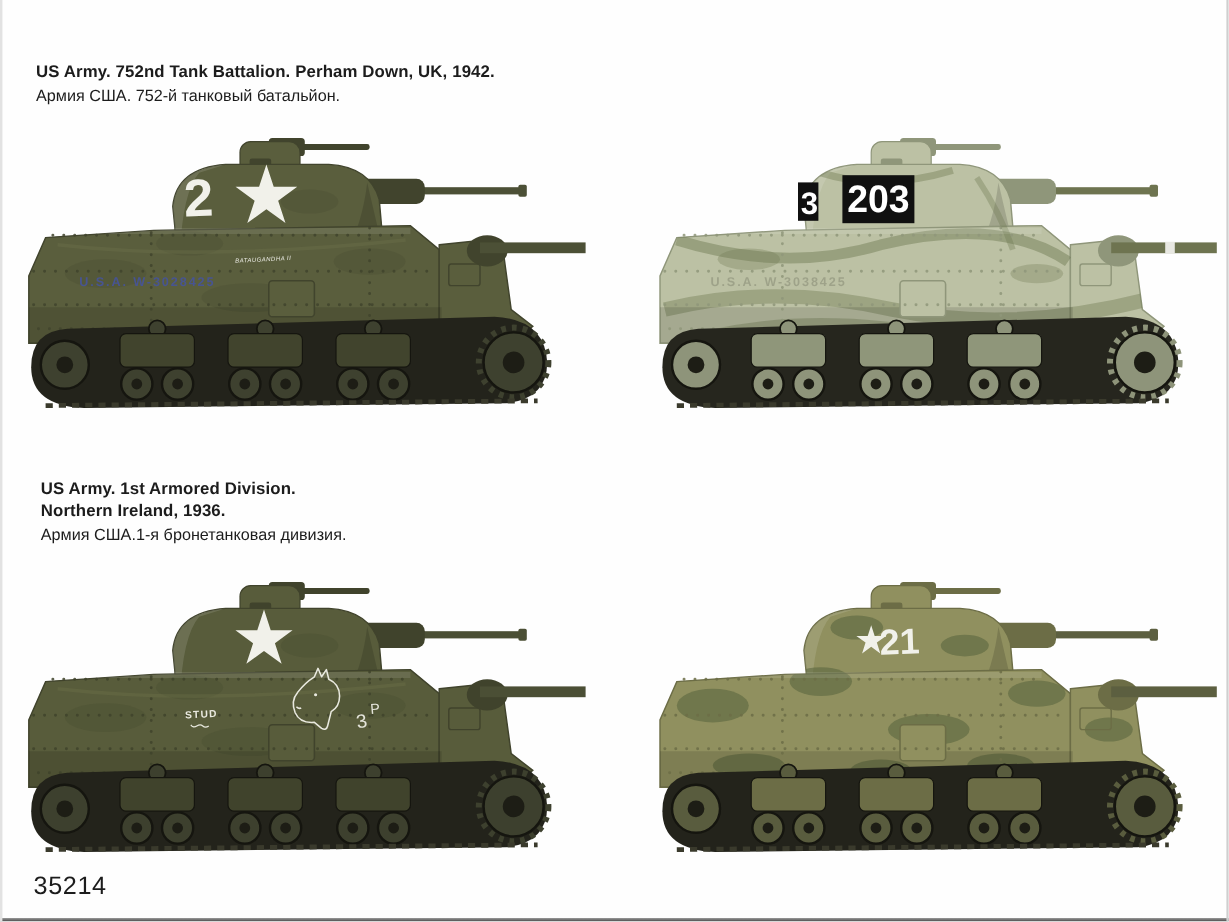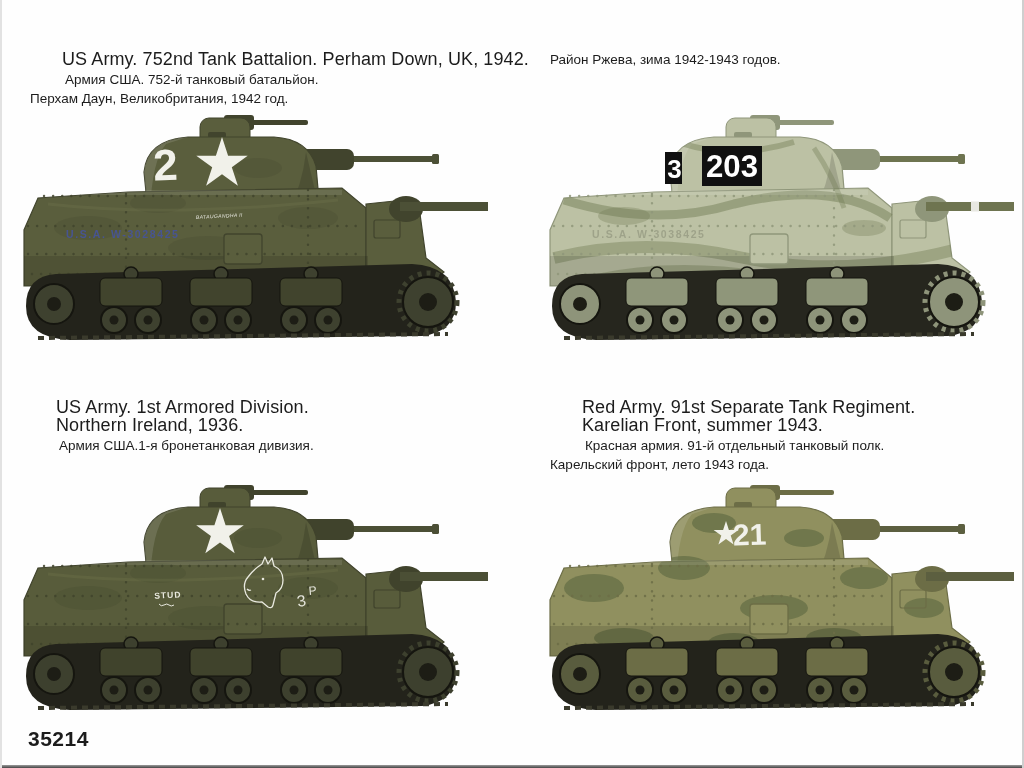--- a/index.html
+++ b/index.html
@@ -1,58 +1,50 @@
 <!DOCTYPE html>
 <html><head>
 <meta charset="utf-8">
 <style>
   html,body{margin:0;padding:0;background:#e8e8e8;}
   #page{position:relative;width:1024px;height:768px;background:#fefefe;overflow:hidden;
         font-family:"Liberation Sans",sans-serif;color:#1c1c1c;}
   .caption{position:absolute;width:474px;}
-  .cap-en{font-size:18px;font-weight:normal;line-height:18px;white-space:nowrap;letter-spacing:.1px;margin-left:32px;}
+  .cap-en{font-size:14px;font-weight:bold;line-height:18px;white-space:nowrap;letter-spacing:.1px;}
   .cap-ru{font-size:13.5px;line-height:18px;white-space:nowrap;margin-top:1px;}
-  .cap-ru.first{margin-top:3px;margin-left:35px;}
+  .cap-ru.first{margin-top:3px;}
   .tank{position:absolute;width:486px;height:240px;}
   .tank svg{display:block;width:486px;height:240px;}
-  #sku{position:absolute;left:28px;top:727px;font-size:21px;font-weight:bold;letter-spacing:.5px;}
+  #sku{position:absolute;left:28px;top:727px;font-size:21px;font-weight:normal;letter-spacing:.5px;}
   .edge{position:absolute;}
   #edge-bottom{left:0;right:0;bottom:0;height:3px;background:linear-gradient(#9a9a9a,#454545);}
   #edge-right{top:0;bottom:0;right:0;width:2px;background:#cfcfcf;}
   #edge-left{top:0;bottom:0;left:0;width:2px;background:#e2e2e2;}
 </style>
 </head>
 <body>
 
 <div id="page">
 
   <div class="caption" style="left:30px;top:50px">
     <div class="cap-en">US Army. 752nd Tank Battalion. Perham Down, UK, 1942.</div>
 
     <div class="cap-ru first">Армия США. 752-й танковый батальйон.</div>
-    <div class="cap-ru">Перхам Даун, Великобритания, 1942 год.</div>
   </div>
 
   <div class="caption" style="left:550px;top:50px">
 
-    <div class="cap-ru">Район Ржева, зима 1942-1943 годов.</div>
   </div>
 
-  <div class="caption" style="left:24px;top:398px">
+  <div class="caption" style="left:34px;top:398px">
     <div class="cap-en">US Army. 1st Armored Division.</div>
     <div class="cap-en">Northern Ireland, 1936.</div>
     <div class="cap-ru first">Армия США.1-я бронетанковая дивизия.</div>
   </div>
 
-  <div class="caption" style="left:550px;top:398px">
-    <div class="cap-en">Red Army. 91st Separate Tank Regiment.</div>
-    <div class="cap-en">Karelian Front, summer 1943.</div>
-    <div class="cap-ru first">Красная армия. 91-й отдельный танковый полк.</div>
-    <div class="cap-ru">Карельский фронт, лето 1943 года.</div>
-  </div>
 
   <div class="tank" style="left:8px;top:108px">
       <svg viewBox="0 0 486 240" xmlns="http://www.w3.org/2000/svg">
         <defs>
           <clipPath id="cp0">
         <rect x="192" y="10" width="50" height="36" rx="9"></rect>
         <path d="M140,104 L136,64 Q139,32 180,29 L266,29 Q300,31 308,58 L312,104 Z"></path>
         <path d="M16,178 L16,122 L30,90 L120,84 L334,80 L358,100 L358,178 Z"></path>
         <path d="M358,96 L396,92 L412,106 L418,150 L436,164 L420,178 L358,178 Z"></path>
       </clipPath>

